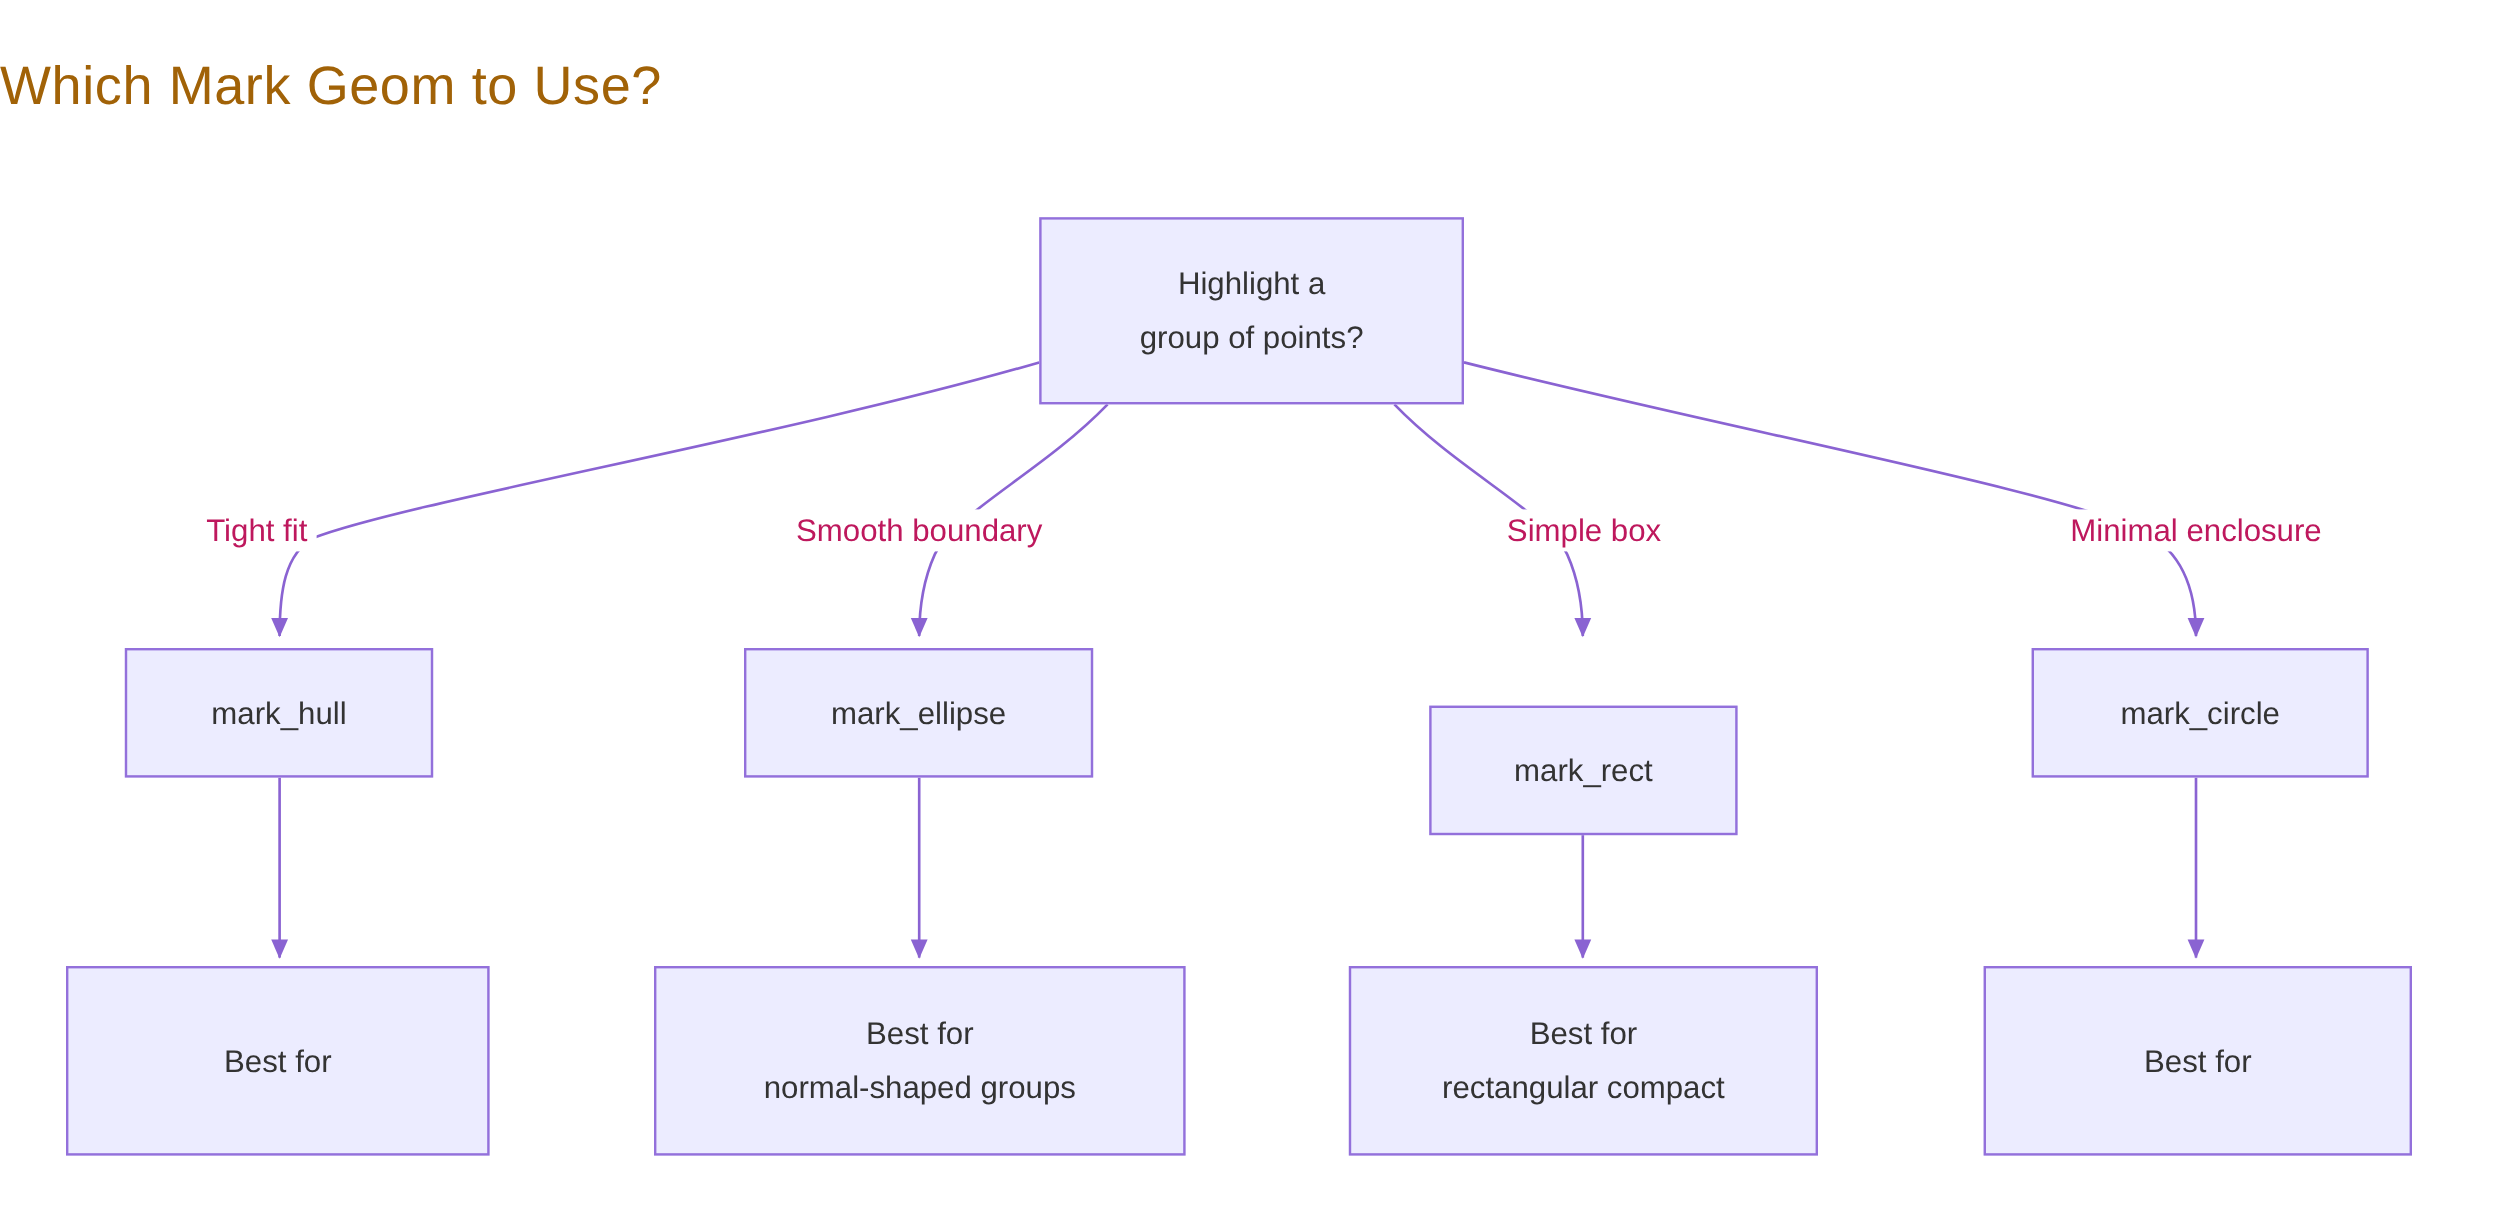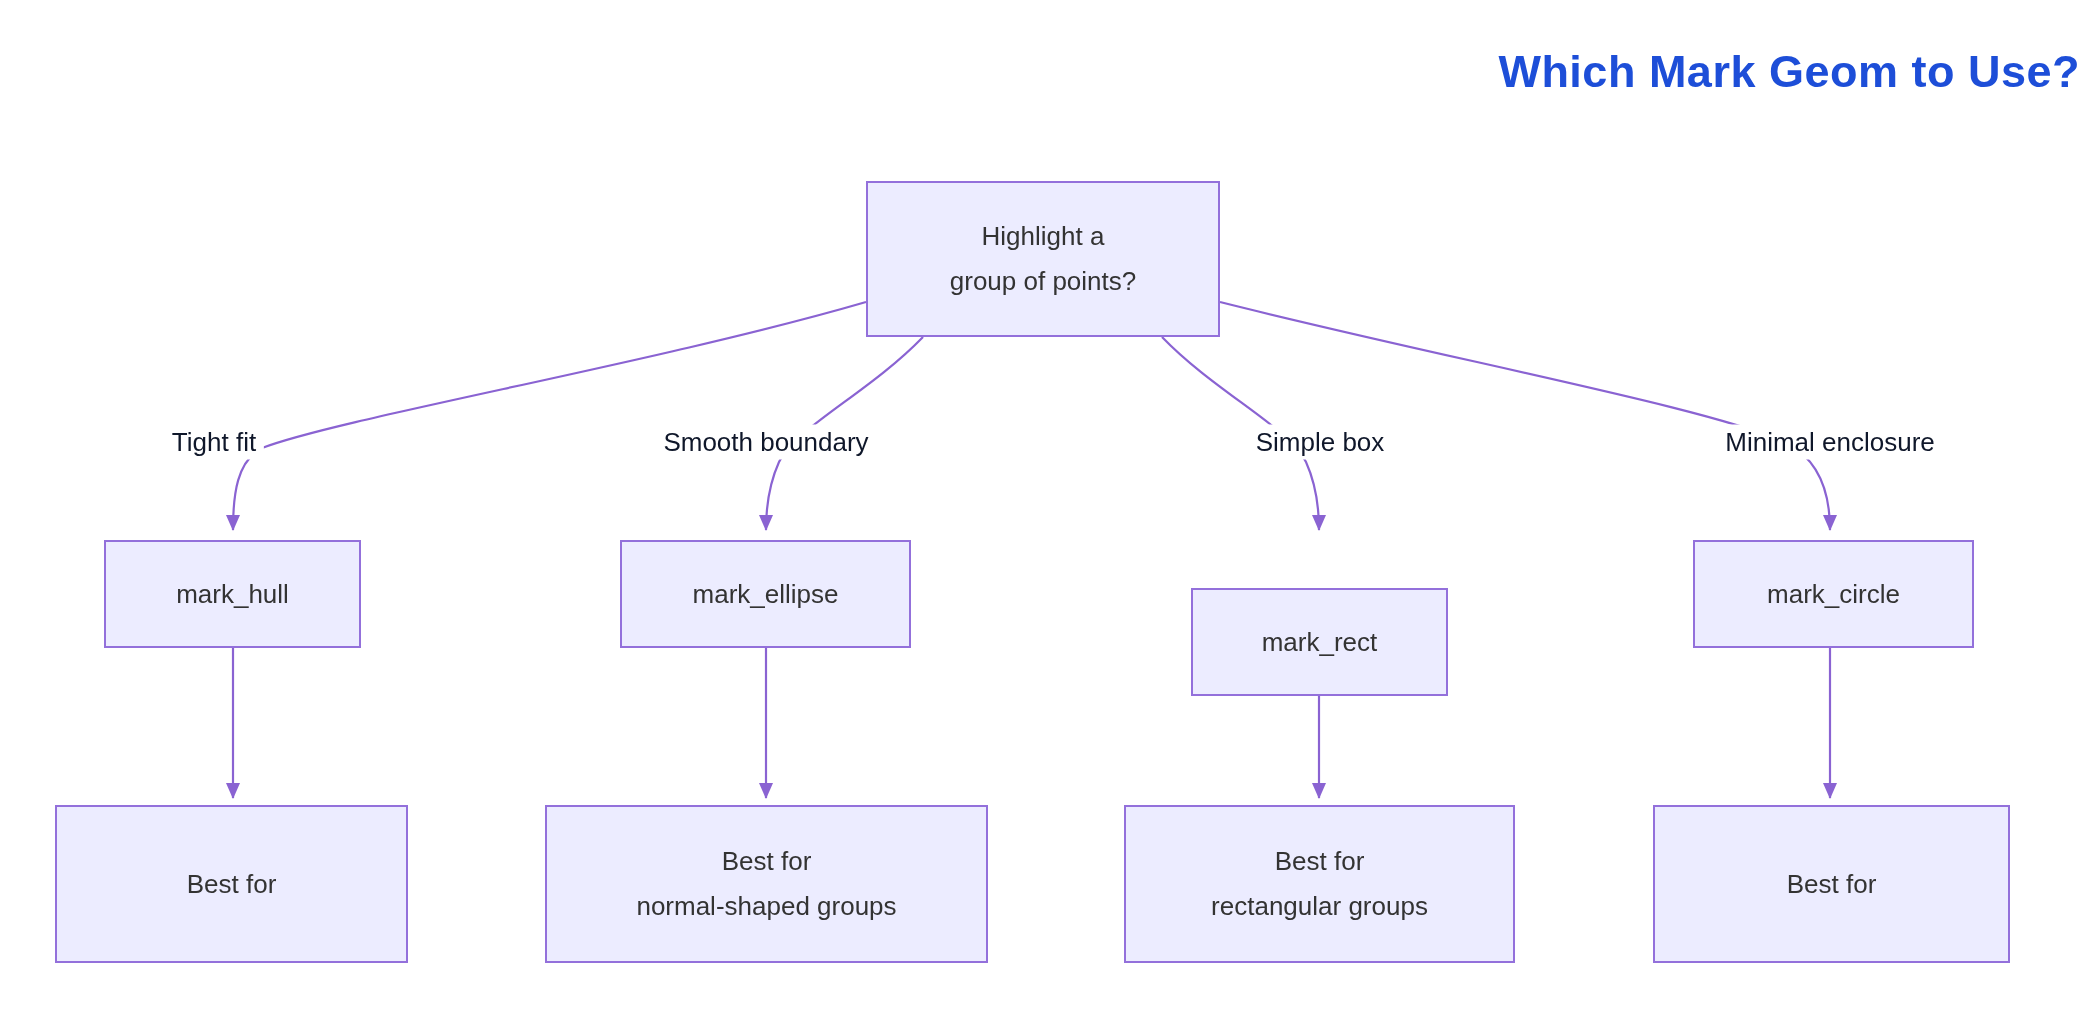--- a/index.html
+++ b/index.html
@@ -13,24 +13,24 @@
     height: 1026px;
     background: #ffffff;
     font-family: "Liberation Sans", sans-serif;
     overflow: hidden;
   }
   .title {
     position: absolute;
     left: 0;
     right: 0;
     top: 46px;
-    text-align: right;
+    text-align: left;
     font-size: 45px;
-    font-weight: bold;
-    color: #1d4ed8;
+    font-weight: normal;
+    color: #a16207;
     letter-spacing: 0.5px;
   }
   .edges {
     position: absolute;
     left: 0;
     top: 0;
     width: 2080px;
     height: 1026px;
   }
   .edges path.link {
@@ -60,21 +60,21 @@
   .node-leaf1    { left: 55px;   top: 805px; width: 353px; height: 158px; }
   .node-leaf2    { left: 545px;  top: 805px; width: 443px; height: 158px; }
   .node-leaf3    { left: 1124px; top: 805px; width: 391px; height: 158px; }
   .node-leaf4    { left: 1653px; top: 805px; width: 357px; height: 158px; }
   .edge-label {
     position: absolute;
     transform: translate(-50%, -50%);
     background: #ffffff;
     padding: 2px 8px;
     font-size: 26px;
-    color: #0f172a;
+    color: #be185d;
     white-space: nowrap;
   }
   .label-tight    { left: 214px;  top: 442px; }
   .label-smooth   { left: 766px;  top: 442px; }
   .label-simple   { left: 1320px; top: 442px; }
   .label-minimal  { left: 1830px; top: 442px; }
 </style>
 </head>
 <body>
 
@@ -123,19 +123,19 @@
 
   <div class="node node-leaf1">
     <span>Best for</span>
   </div>
   <div class="node node-leaf2">
     <span>Best for</span>
     <span>normal-shaped groups</span>
   </div>
   <div class="node node-leaf3">
     <span>Best for</span>
-    <span>rectangular groups</span>
+    <span>rectangular compact</span>
   </div>
   <div class="node node-leaf4">
     <span>Best for</span>
   </div>
 
 </div>
 
 </body></html>

